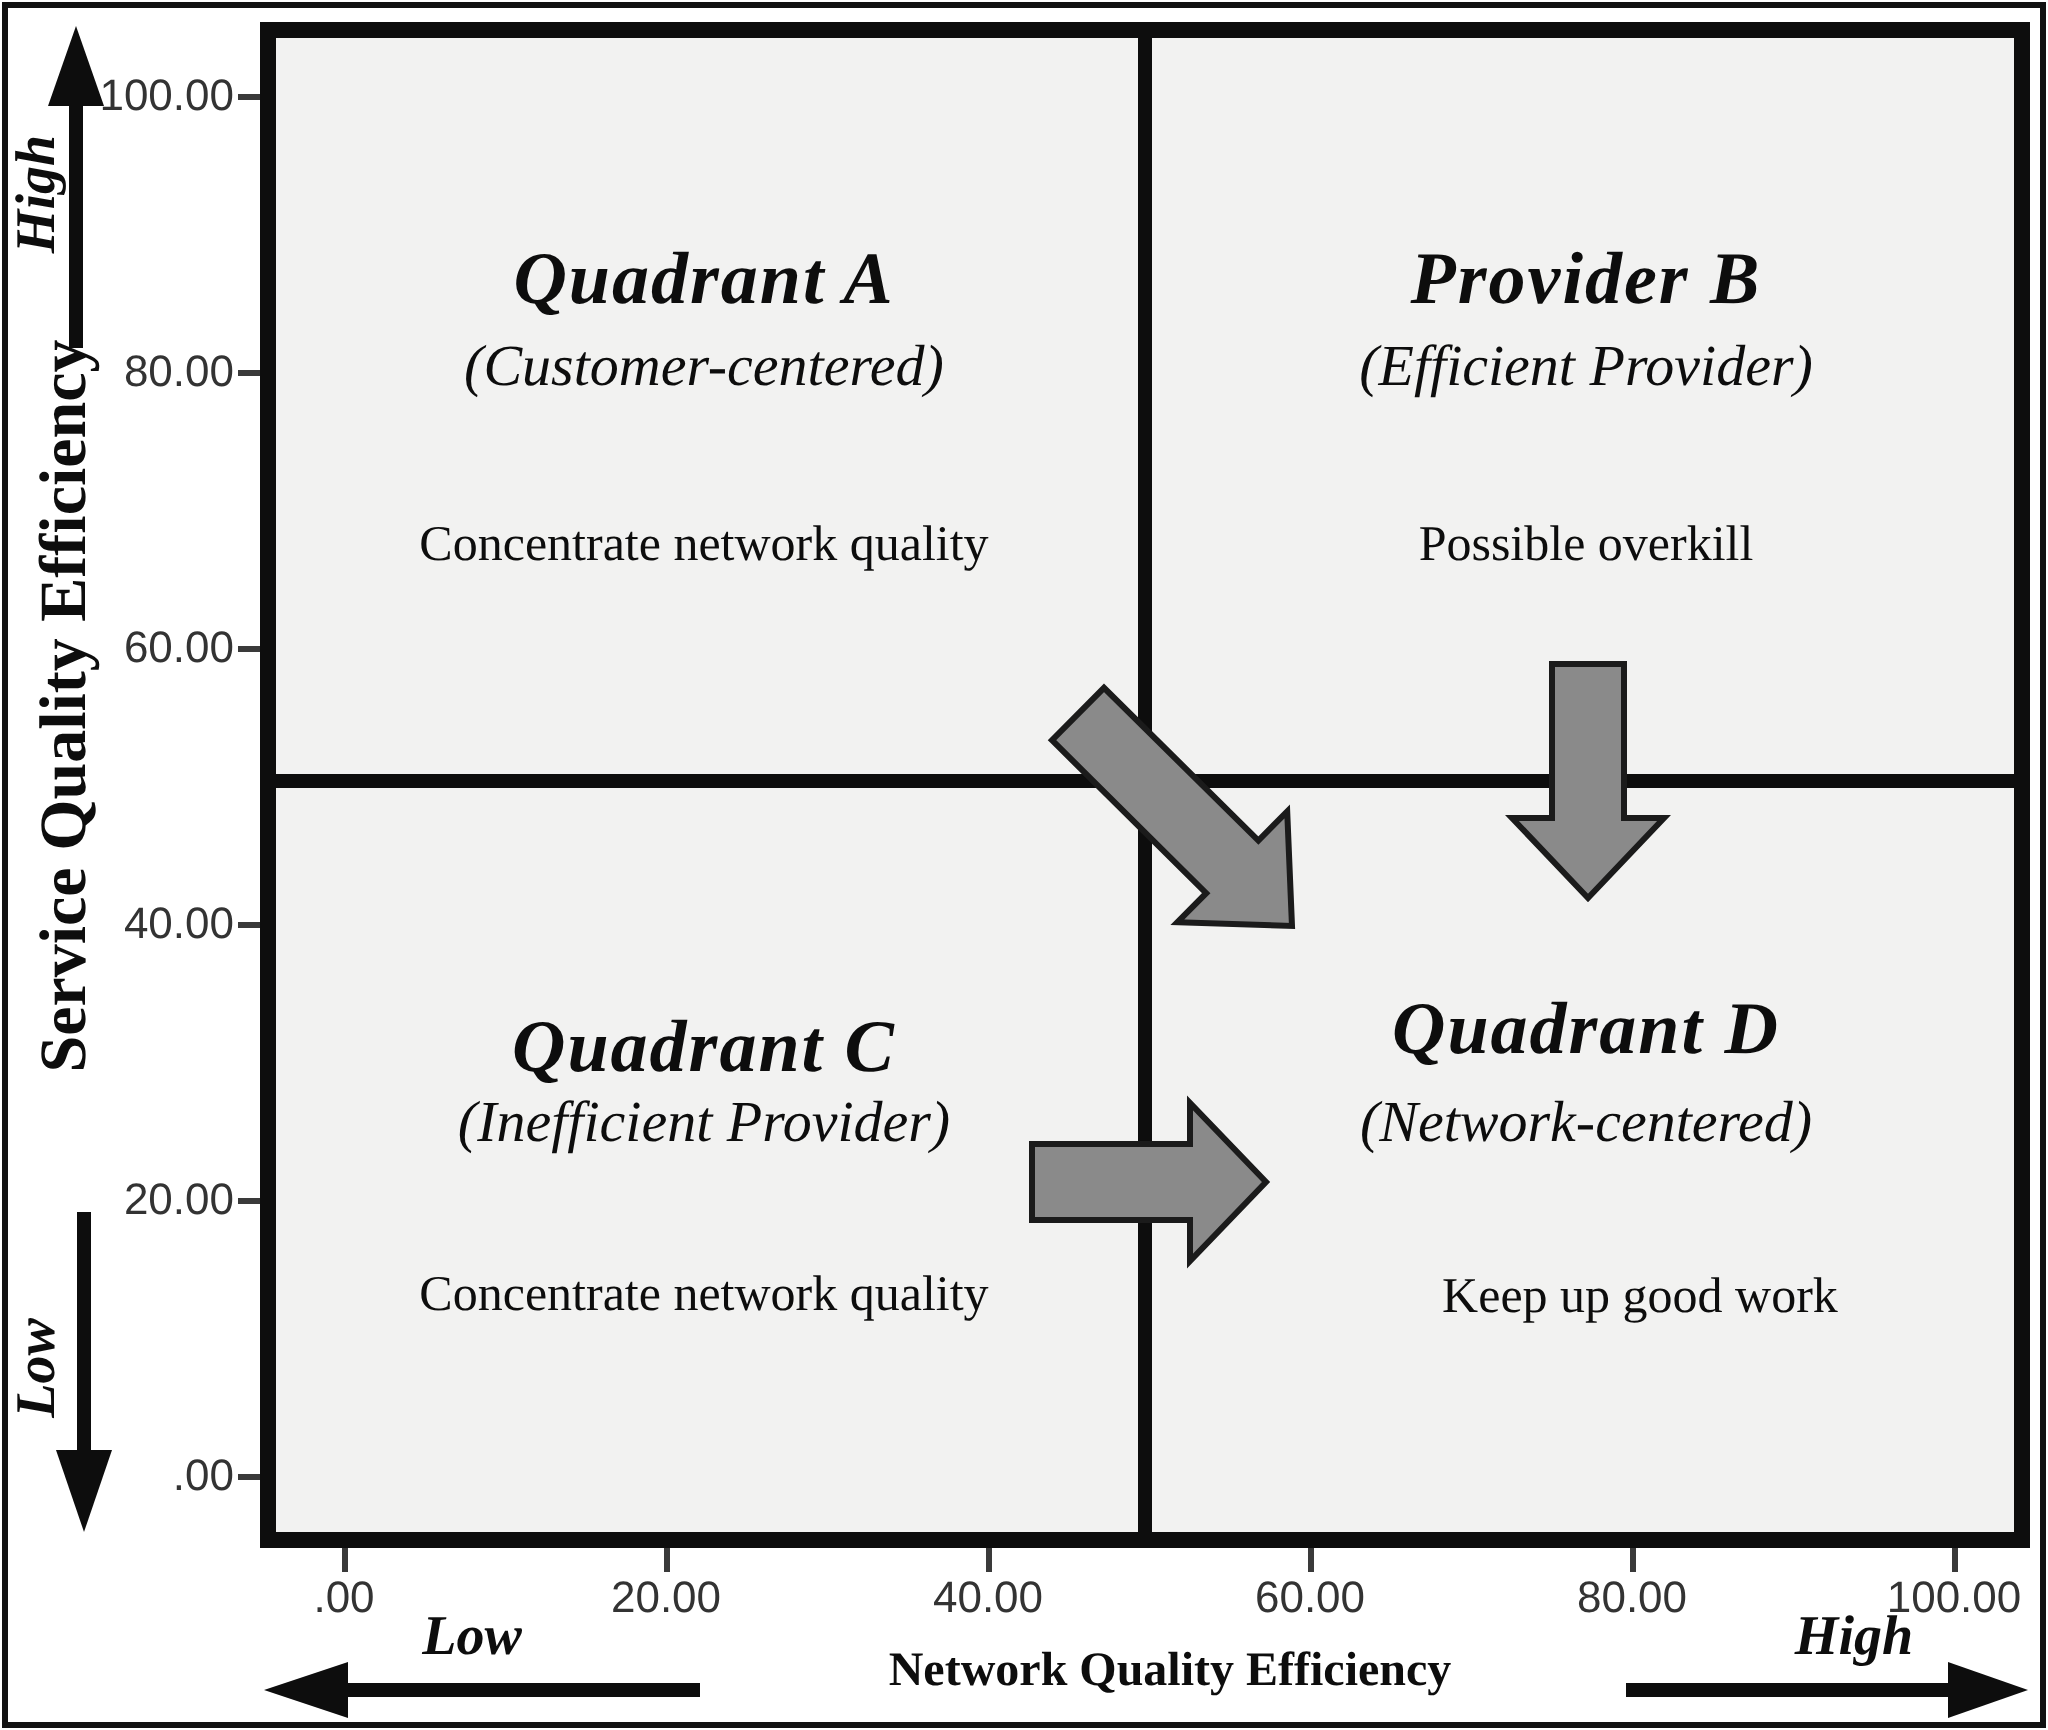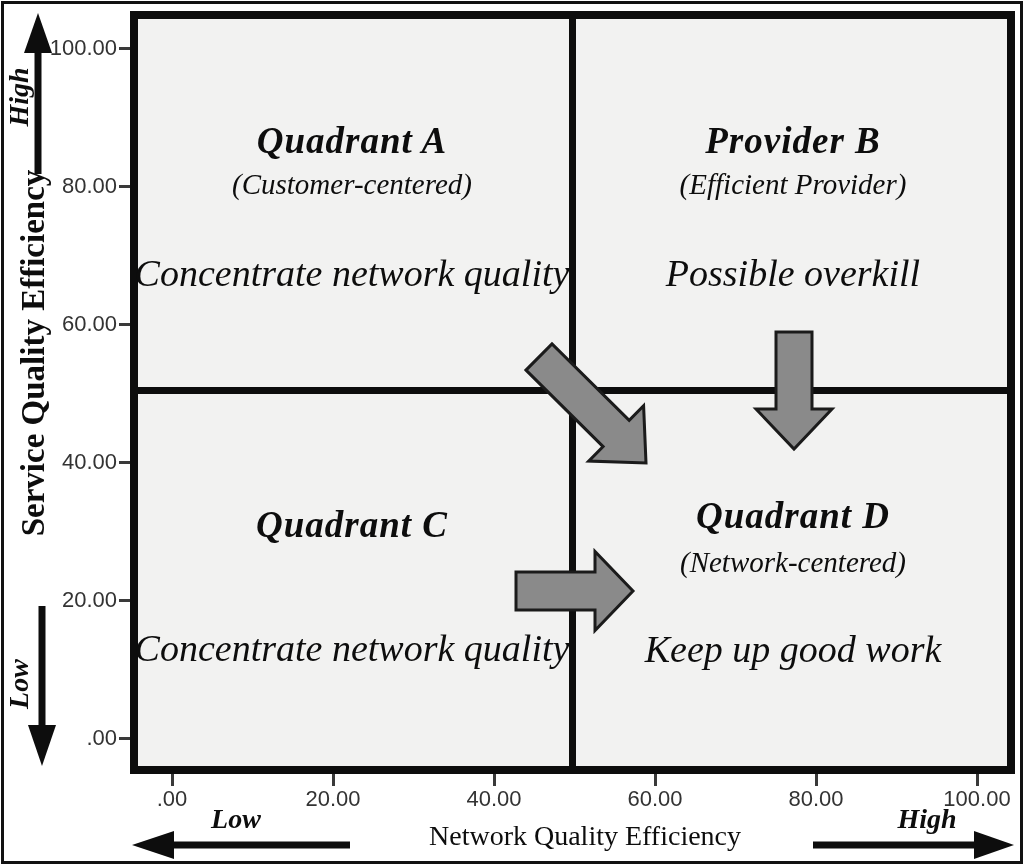--- a/index.html
+++ b/index.html
@@ -16,28 +16,28 @@
     position:absolute;left:130px;top:11px;width:885px;height:763px;
     box-sizing:border-box;border:8px solid #0d0d0d;background:#f2f2f1;
   }
   .midline{position:absolute;background:#0d0d0d;}
   #h-midline{left:131px;top:387px;width:883px;height:7px;}
   #v-midline{left:569px;top:12px;width:7px;height:761px;}
   .center{position:absolute;transform:translate(-50%,-50%);white-space:nowrap;}
   .rot{position:absolute;transform:translate(-50%,-50%) rotate(-90deg);white-space:nowrap;}
   .q-title{font-size:37px;font-weight:bold;font-style:italic;letter-spacing:1px;}
   .q-sub{font-size:29px;font-style:italic;}
-  .q-note{font-size:38px;font-style:italic;}
+  .q-note{font-size:25px;}
   .ytick{position:absolute;left:0;width:117px;text-align:right;
          font-family:"Liberation Sans",sans-serif;font-size:22px;color:#333;line-height:26px;}
   .xtick{position:absolute;width:90px;text-align:center;top:786px;
          font-family:"Liberation Sans",sans-serif;font-size:22px;color:#333;line-height:26px;}
   .ytick-mark{position:absolute;left:119px;width:11px;height:3px;background:#3a3a3a;}
   .xtick-mark{position:absolute;top:774px;width:3px;height:12px;background:#3a3a3a;}
-  .axis-title-x{font-size:28px;font-weight:normal;}
+  .axis-title-x{font-size:24px;font-weight:bold;}
   .axis-title-y{font-size:33px;font-weight:bold;}
   .hl-label{font-size:28px;font-weight:bold;font-style:italic;}
   #arrow-layer{position:absolute;left:0;top:0;pointer-events:none;}
 </style>
 </head>
 <body>
 
 <div id="figure">
   <div class="plot-box"></div>
   <div class="midline" id="h-midline"></div>
@@ -73,25 +73,26 @@
 
   <div class="center q-sub" style="left:352px;top:184px">(Customer-centered)</div>
   <div class="center q-title" style="left:352px;top:140px">Quadrant A</div>
   <div class="center q-note" style="left:352px;top:273px">Concentrate network quality</div>
 
   <div class="center q-title" style="left:793px;top:140px">Provider B</div>
   <div class="center q-sub" style="left:793px;top:184px">(Efficient Provider)</div>
   <div class="center q-note" style="left:793px;top:273px">Possible overkill</div>
 
   <div class="center q-title" style="left:352px;top:524px">Quadrant C</div>
+  <div class="center q-sub" style="left:352px;top:562px">(Inefficient Provider)</div>
   <div class="center q-note" style="left:352px;top:648px">Concentrate network quality</div>
 
   <div class="center q-title" style="left:793px;top:515px">Quadrant D</div>
   <div class="center q-sub" style="left:793px;top:562px">(Network-centered)</div>
-  <div class="center q-note" style="left:793px;top:649px">Keep up good work</div>
+  <div class="center q-note" style="left:820px;top:649px">Keep up good work</div>
 
   <div class="rot hl-label" style="left:19px;top:97px">High</div>
   <div class="rot axis-title-y" style="left:33px;top:353px">Service Quality Efficiency</div>
   <div class="rot hl-label" style="left:19px;top:684px">Low</div>
   <div class="center hl-label" style="left:236px;top:819px">Low</div>
   <div class="center axis-title-x" style="left:585px;top:836px">Network Quality Efficiency</div>
   <div class="center hl-label" style="left:927px;top:819px">High</div>
 
   <svg id="arrow-layer" width="1024" height="865" viewBox="0 0 1024 865">
       <line x1="38" y1="174" x2="38" y2="50" stroke="#0d0d0d" stroke-width="7"></line>

